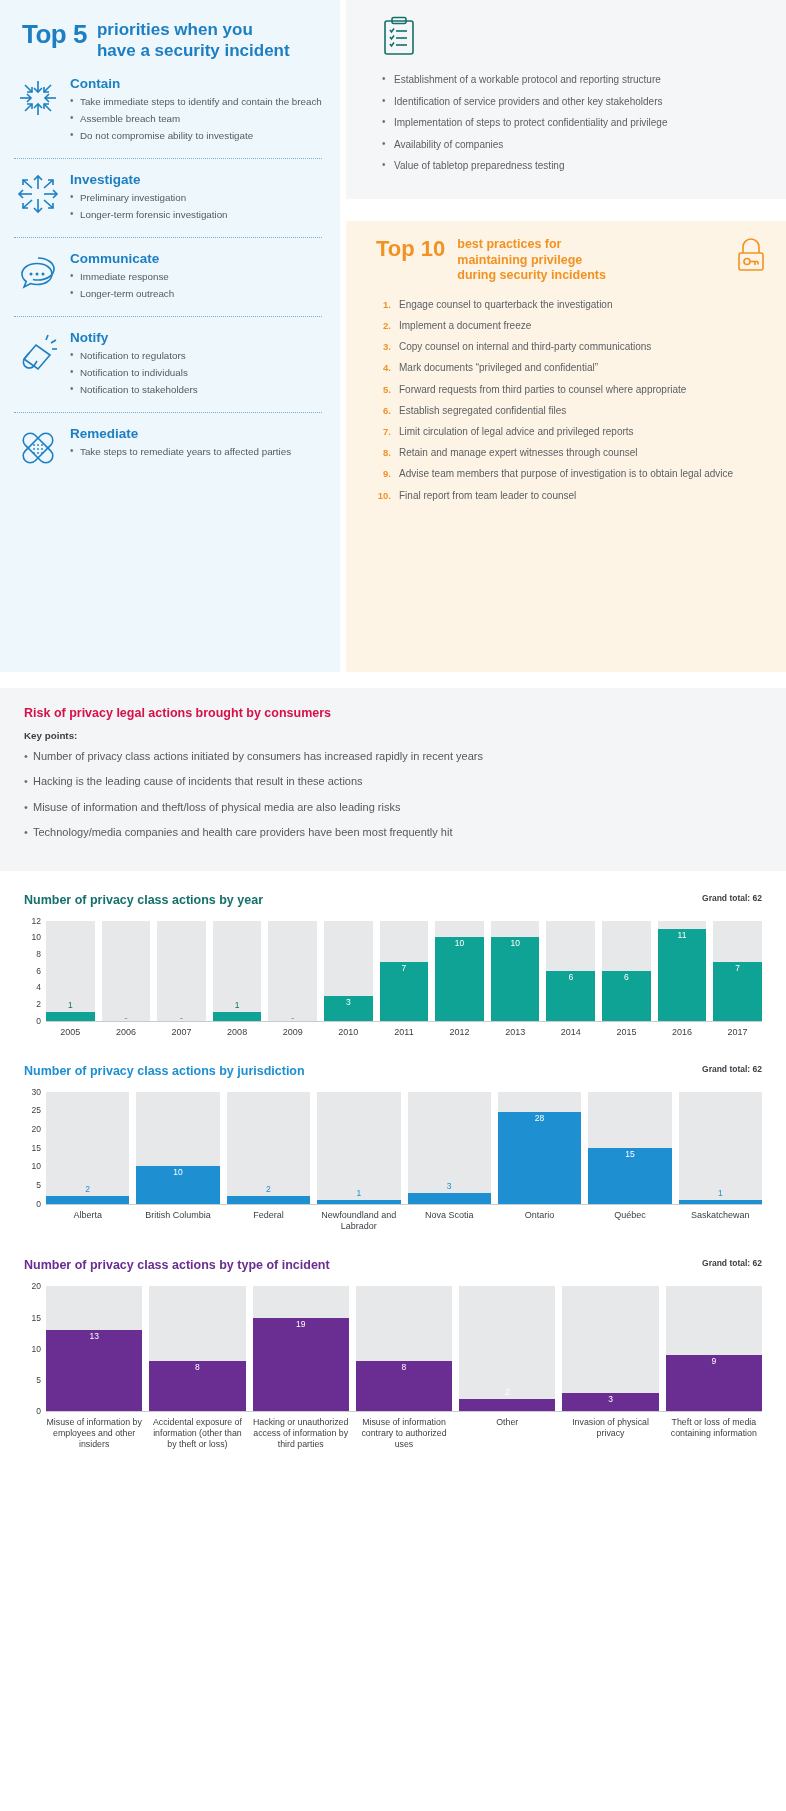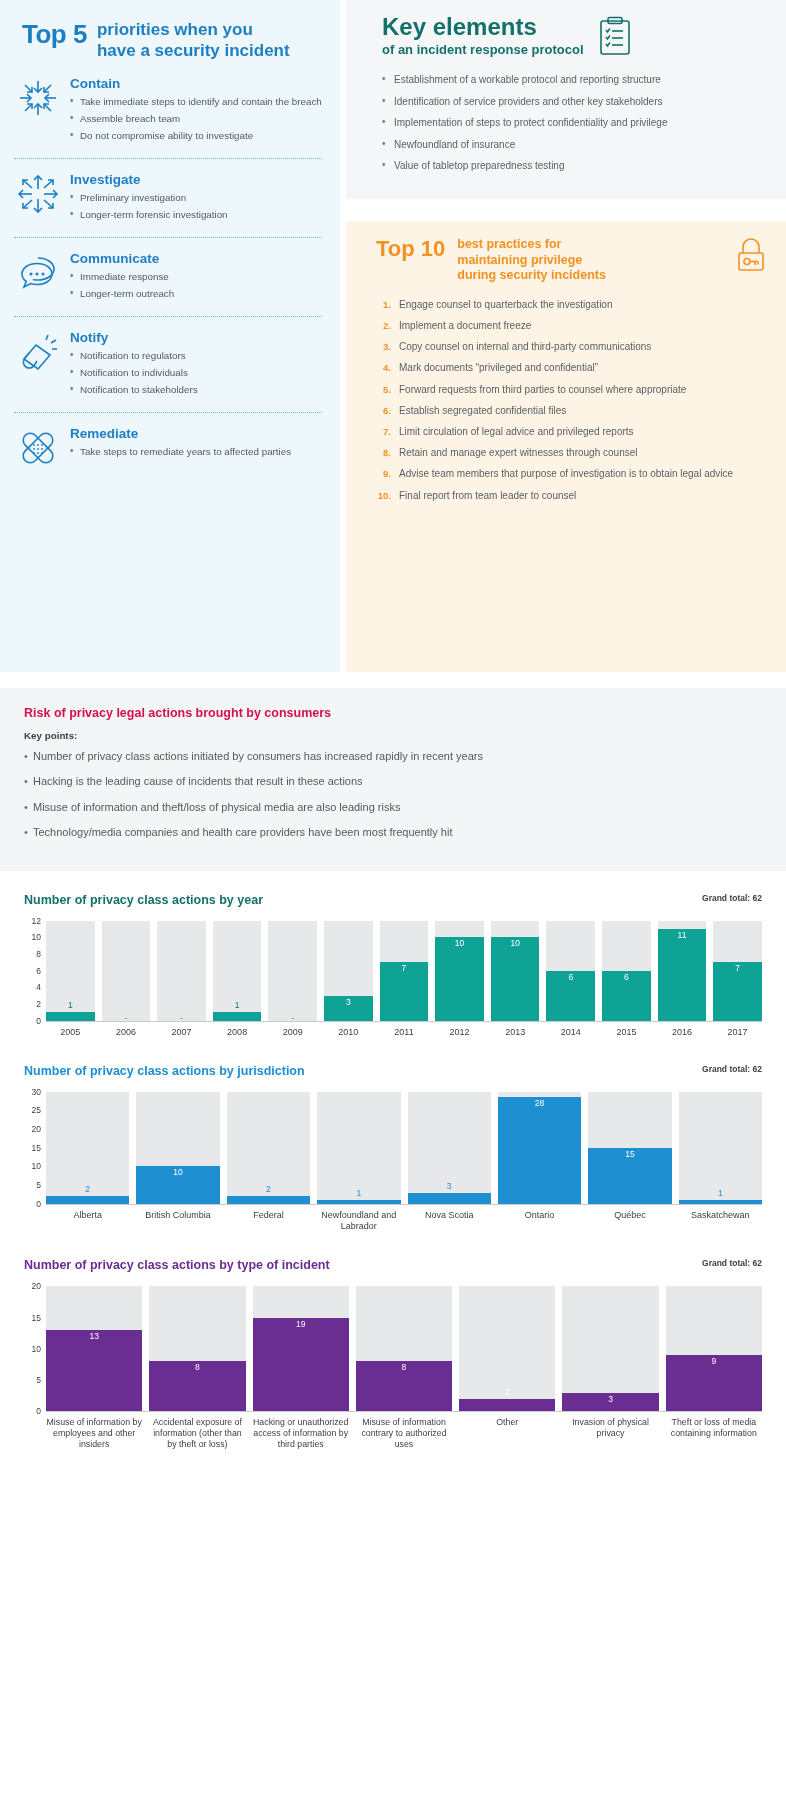--- a/index.html
+++ b/index.html
@@ -268,42 +268,38 @@
           <li>Take steps to remediate years to affected parties</li>
         </ul>
       </div>
     </div>
   </div>
 
   <div class="col-right">
 
     <div class="key-panel">
       <div class="key-head">
-        <div>
-          <div class="key-title">Key elements</div>
-          <div class="key-sub">of an incident response protocol</div>
-        </div>
         <div class="key-icon">
           <svg width="34" height="40" viewBox="0 0 34 40" fill="none" stroke="#14706a" stroke-width="1.6">
             <rect x="3" y="5" width="28" height="33" rx="2"></rect>
             <rect x="10" y="1.5" width="14" height="6" rx="1.6"></rect>
             <line x1="14" y1="15" x2="25" y2="15"></line>
             <line x1="14" y1="22" x2="25" y2="22"></line>
             <line x1="14" y1="29" x2="25" y2="29"></line>
             <polyline points="8,14 9.5,16 12,12.5"></polyline>
             <polyline points="8,21 9.5,23 12,19.5"></polyline>
             <polyline points="8,28 9.5,30 12,26.5"></polyline>
           </svg>
         </div>
       </div>
       <ul class="key-list">
         <li>Establishment of a workable protocol and reporting structure</li>
         <li>Identification of service providers and other key stakeholders</li>
         <li>Implementation of steps to protect confidentiality and privilege</li>
-        <li>Newfoundland of insurance</li>
+        <li>Availability of companies</li>
         <li>Value of tabletop preparedness testing</li>
       </ul>
     </div>
 
     <div class="gap-right"></div>
 
     <div class="t10-panel">
       <div class="t10-head">
         <div class="t10-num">Top 10</div>
         <div class="t10-sub">
@@ -554,21 +550,21 @@
         </div>
         <div class="barcol">
           <div class="track" style="height: 112px;">
             <div class="bar tiny" style="height: 11.2px;">
               <span class="val">3</span>
             </div>
           </div>
         </div>
         <div class="barcol">
           <div class="track" style="height: 112px;">
-            <div class="bar" style="height: 107px;">
+            <div class="bar" style="height: 92px;">
               <span class="val">28</span>
             </div>
           </div>
         </div>
         <div class="barcol">
           <div class="track" style="height: 112px;">
             <div class="bar" style="height: 56px;">
               <span class="val">15</span>
             </div>
           </div>

